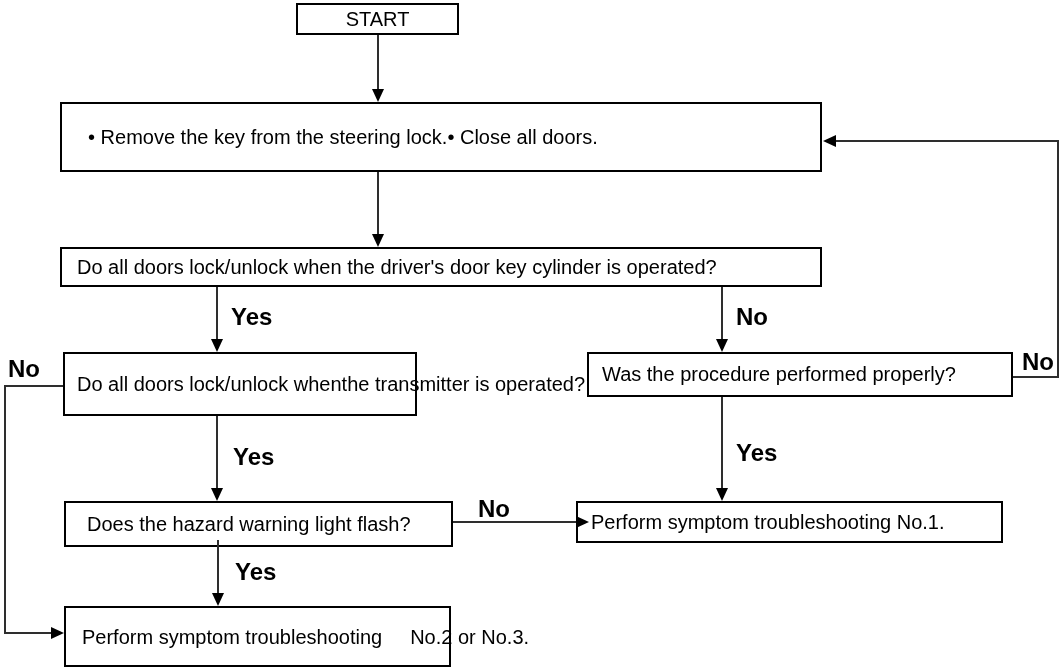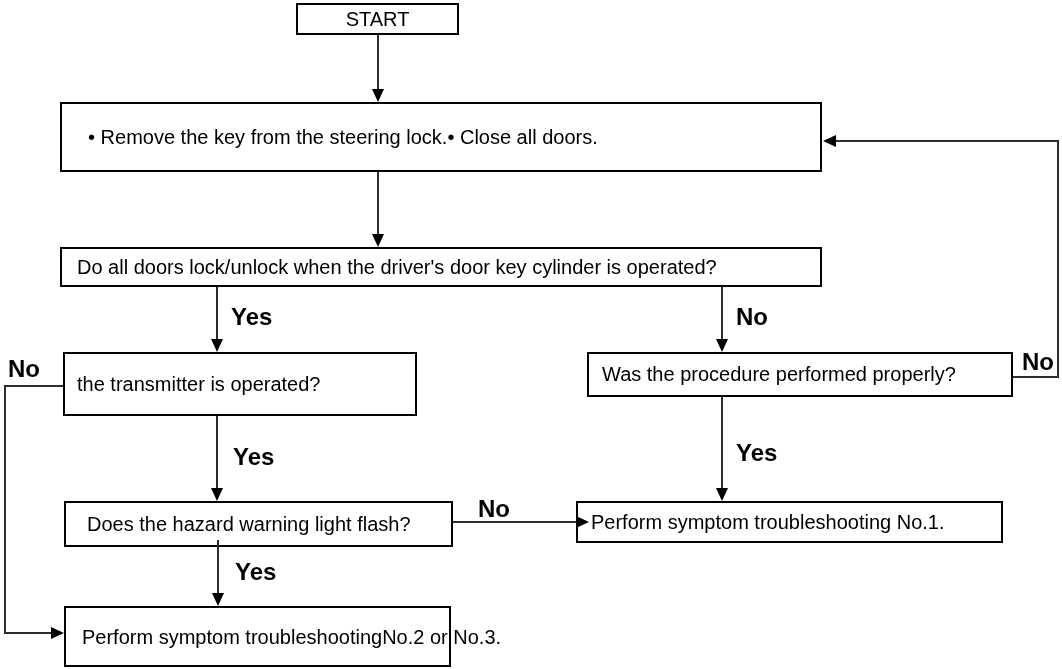--- a/index.html
+++ b/index.html
@@ -58,38 +58,39 @@
       <span>• Close all doors.</span>
     </div>
   </div>
 
   <div class="node" style="left:60px; top:247px; width:762px; height:40px; padding-left:15px;">
     <span>Do all doors lock/unlock when the driver's door key cylinder is operated?</span>
   </div>
 
   <div class="node" style="left:63px; top:352px; width:354px; height:64px; padding-left:12px;">
     <div class="stack" style="line-height:28px;">
+      <span>Do all doors lock/unlock when</span>
       <span>the transmitter is operated?</span>
     </div>
   </div>
 
   <div class="node" style="left:587px; top:352px; width:426px; height:45px; padding-left:13px;">
     <span>Was the procedure performed properly?</span>
   </div>
 
   <div class="node" style="left:64px; top:501px; width:389px; height:46px; padding-left:21px;">
     <span>Does the hazard warning light flash?</span>
   </div>
 
   <div class="node" style="left:576px; top:501px; width:427px; height:42px; padding-left:13px;">
     <span>Perform symptom troubleshooting No.1.</span>
   </div>
 
   <div class="node" style="left:64px; top:606px; width:387px; height:61px; padding-left:16px;">
-    <div class="stack" style="line-height:28px;">
+    <div class="stack" style="line-height:28px;gap:28px;">
       <span>Perform symptom troubleshooting</span>
       <span>No.2 or No.3.</span>
     </div>
   </div>
 
   <div class="connector">
     <div class="vline" style="left:377px; top:35px; height:54px;"></div>
     <div class="arr down" style="left:372px; top:89px;"></div>
   </div>
 

